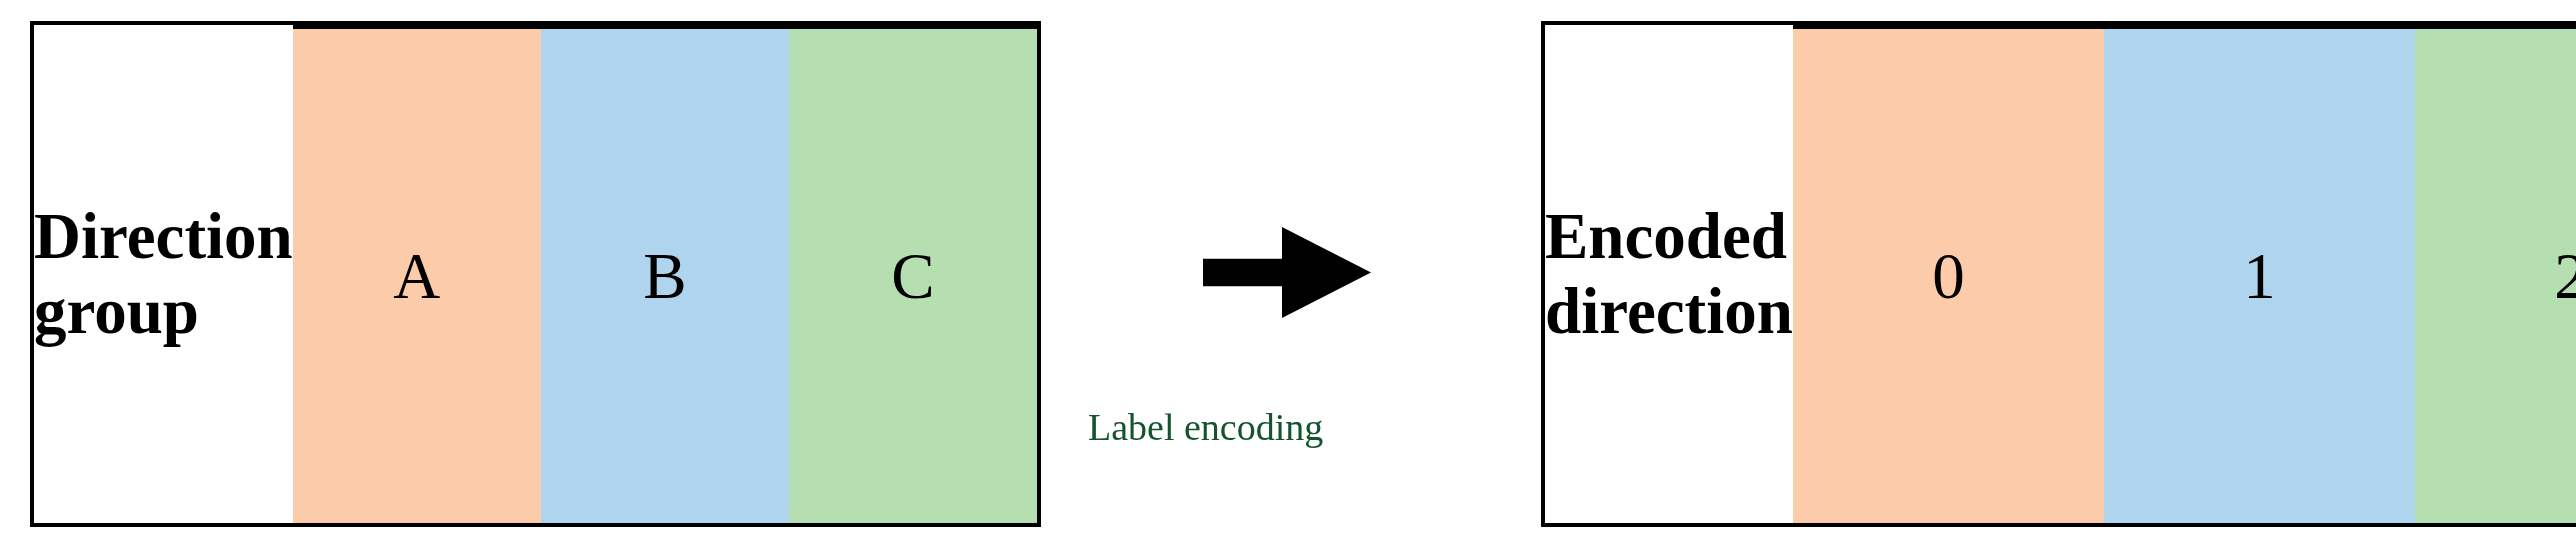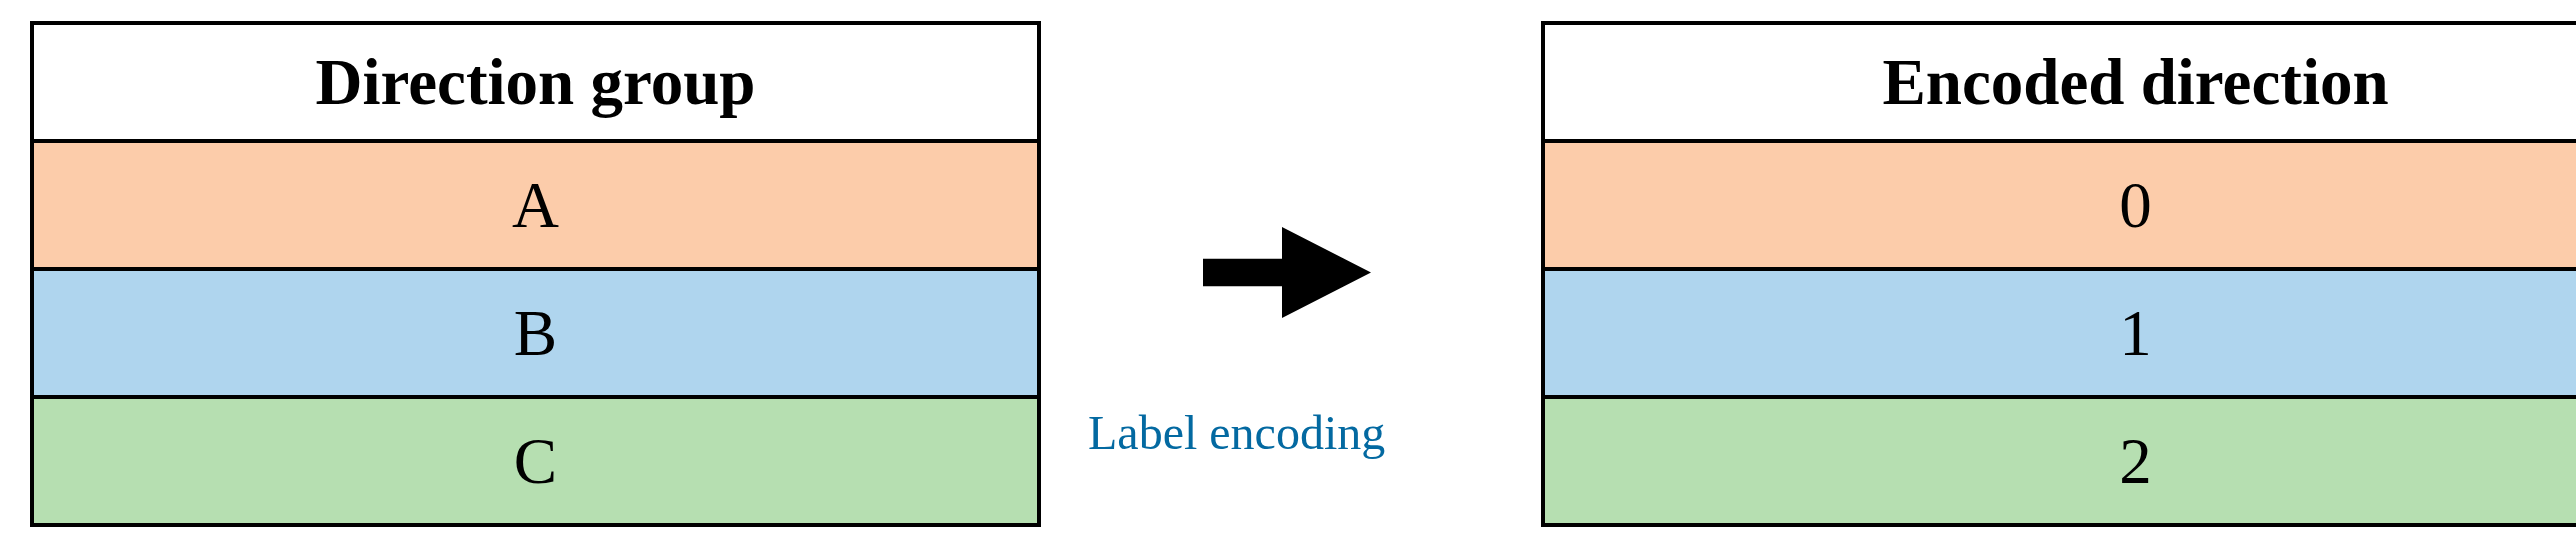--- a/index.html
+++ b/index.html
@@ -14,21 +14,21 @@
     font-family: "Liberation Serif", "DejaVu Serif", serif;
     overflow: hidden;
   }
   .enc-table {
     position: absolute;
     top: 21px;
     height: 506px;
     border: 4.5px solid #000000;
     box-sizing: border-box;
     display: flex;
-    flex-direction: column;
+    flex-direction: row;
     background: #ffffff;
   }
   .enc-table--left  { left: 30px;   width: 1011px; }
   .enc-table--right { left: 1541px; width: 1189px; }
   .enc-table__header {
     flex: 0 0 114px;
     background: #ffffff;
     display: flex;
     align-items: center;
     justify-content: center;
@@ -50,23 +50,23 @@
     position: absolute;
     left: 1203px;
     top: 227px;
     width: 168px;
     height: 91px;
   }
   .arrow-label {
     position: absolute;
     left: 1088px;
     top: 407px;
-    font-size: 48px;
+    font-size: 38px;
     line-height: 1.1;
-    color: #0369a1;
+    color: #14532d;
     white-space: nowrap;
   }
 </style>
 </head>
 <body>
 
 <div>
 
   <div class="enc-table enc-table--left">
     <div class="enc-table__header">Direction group</div>

